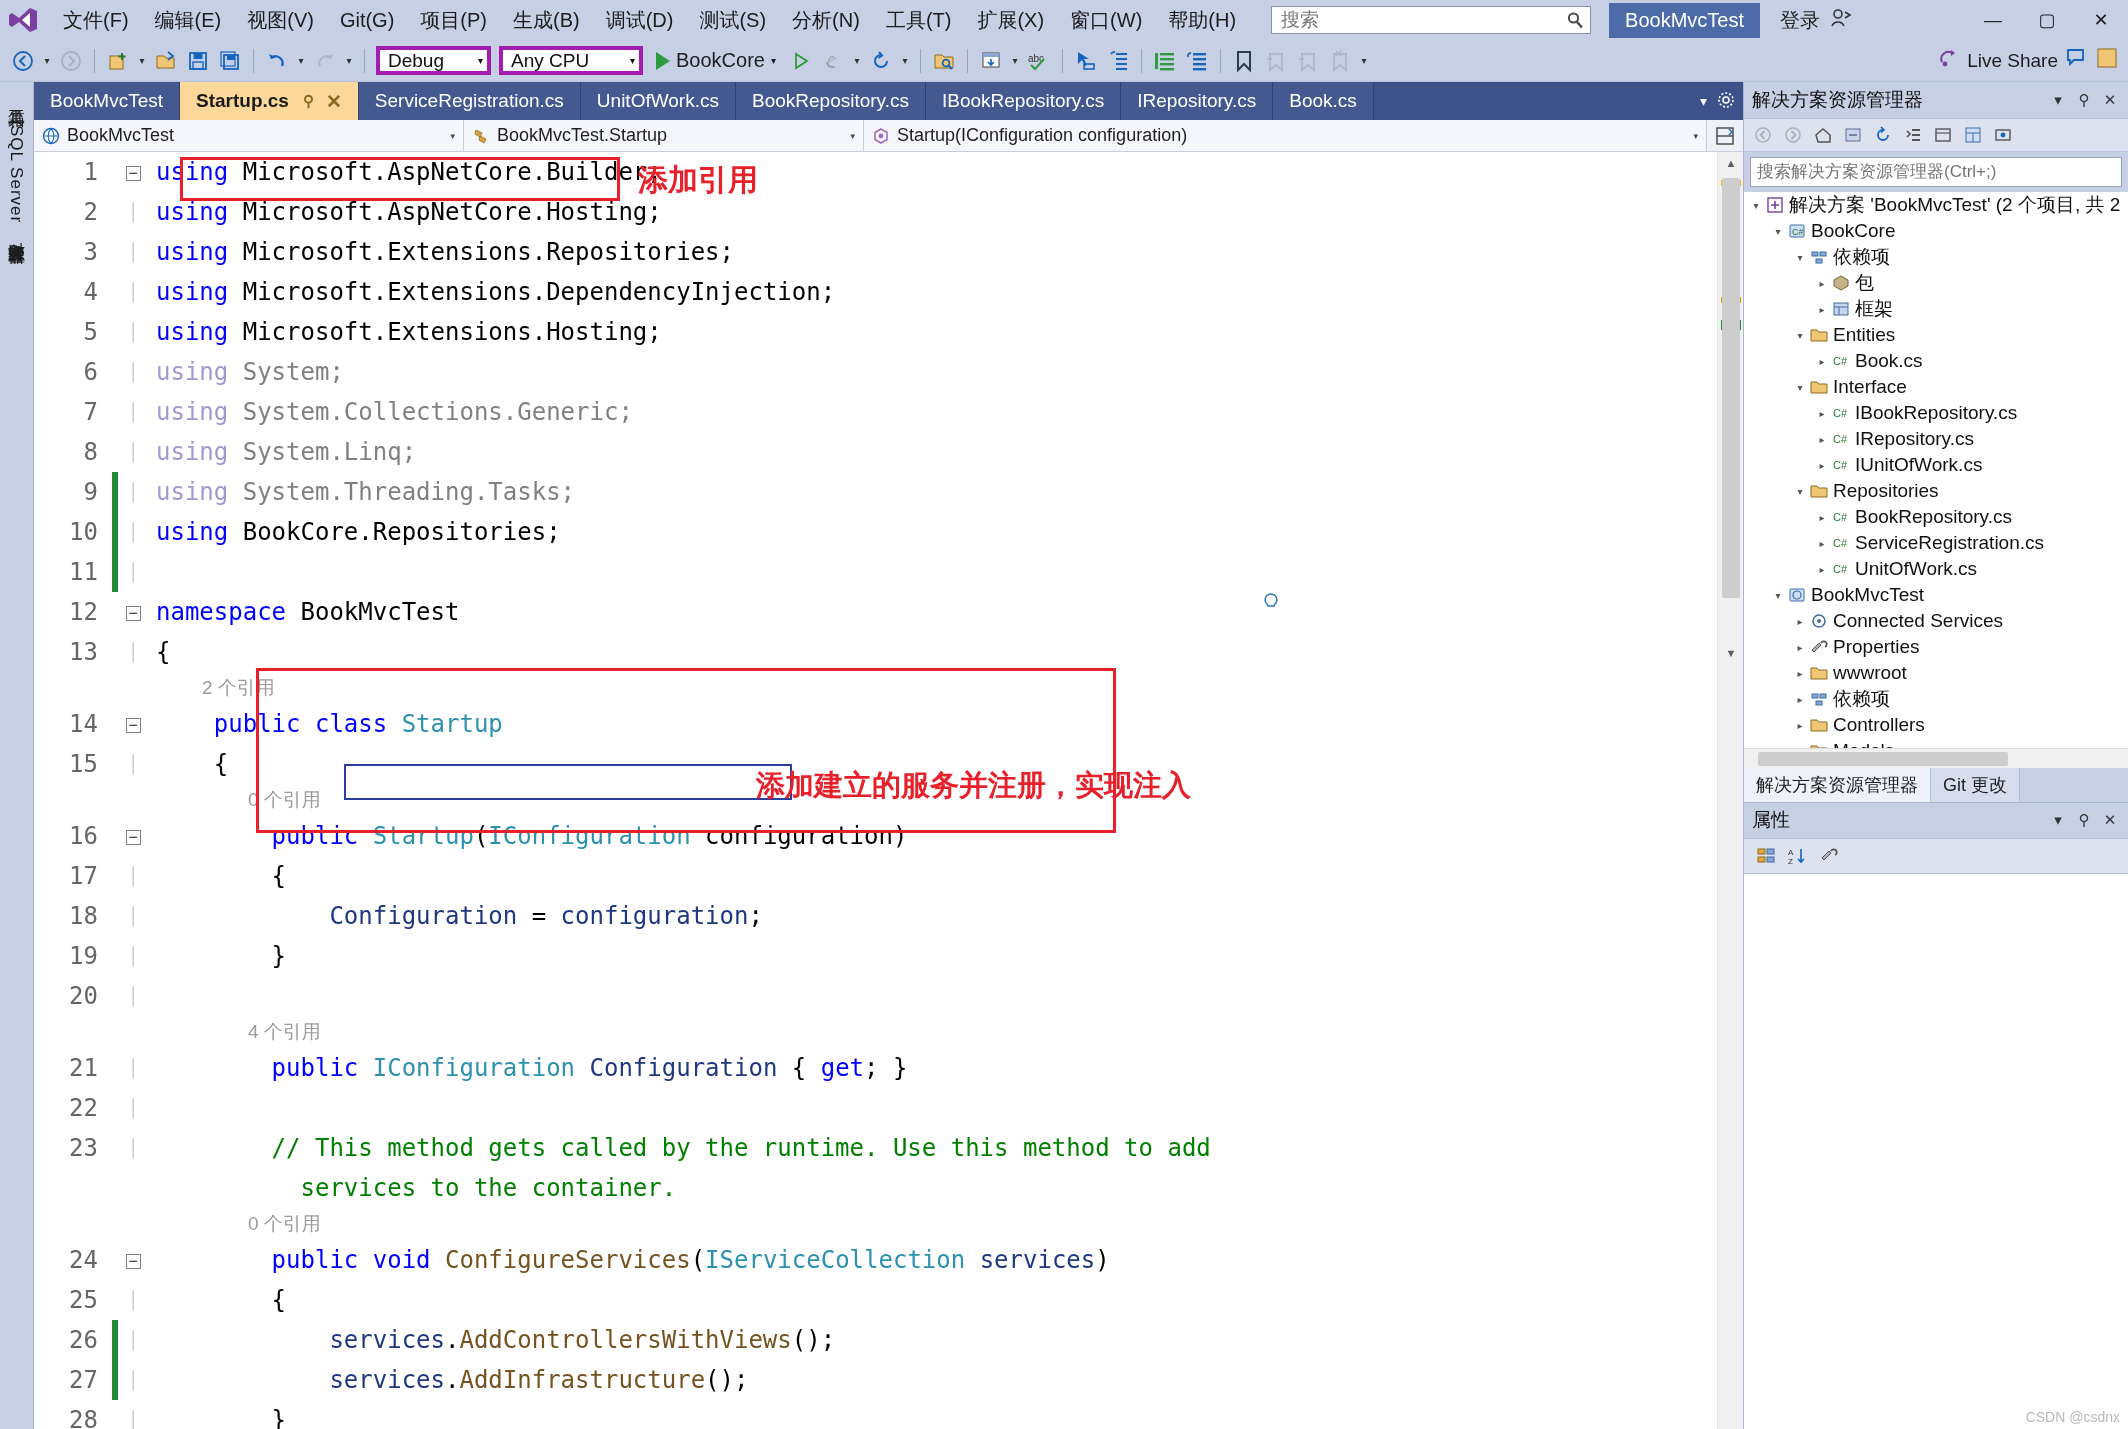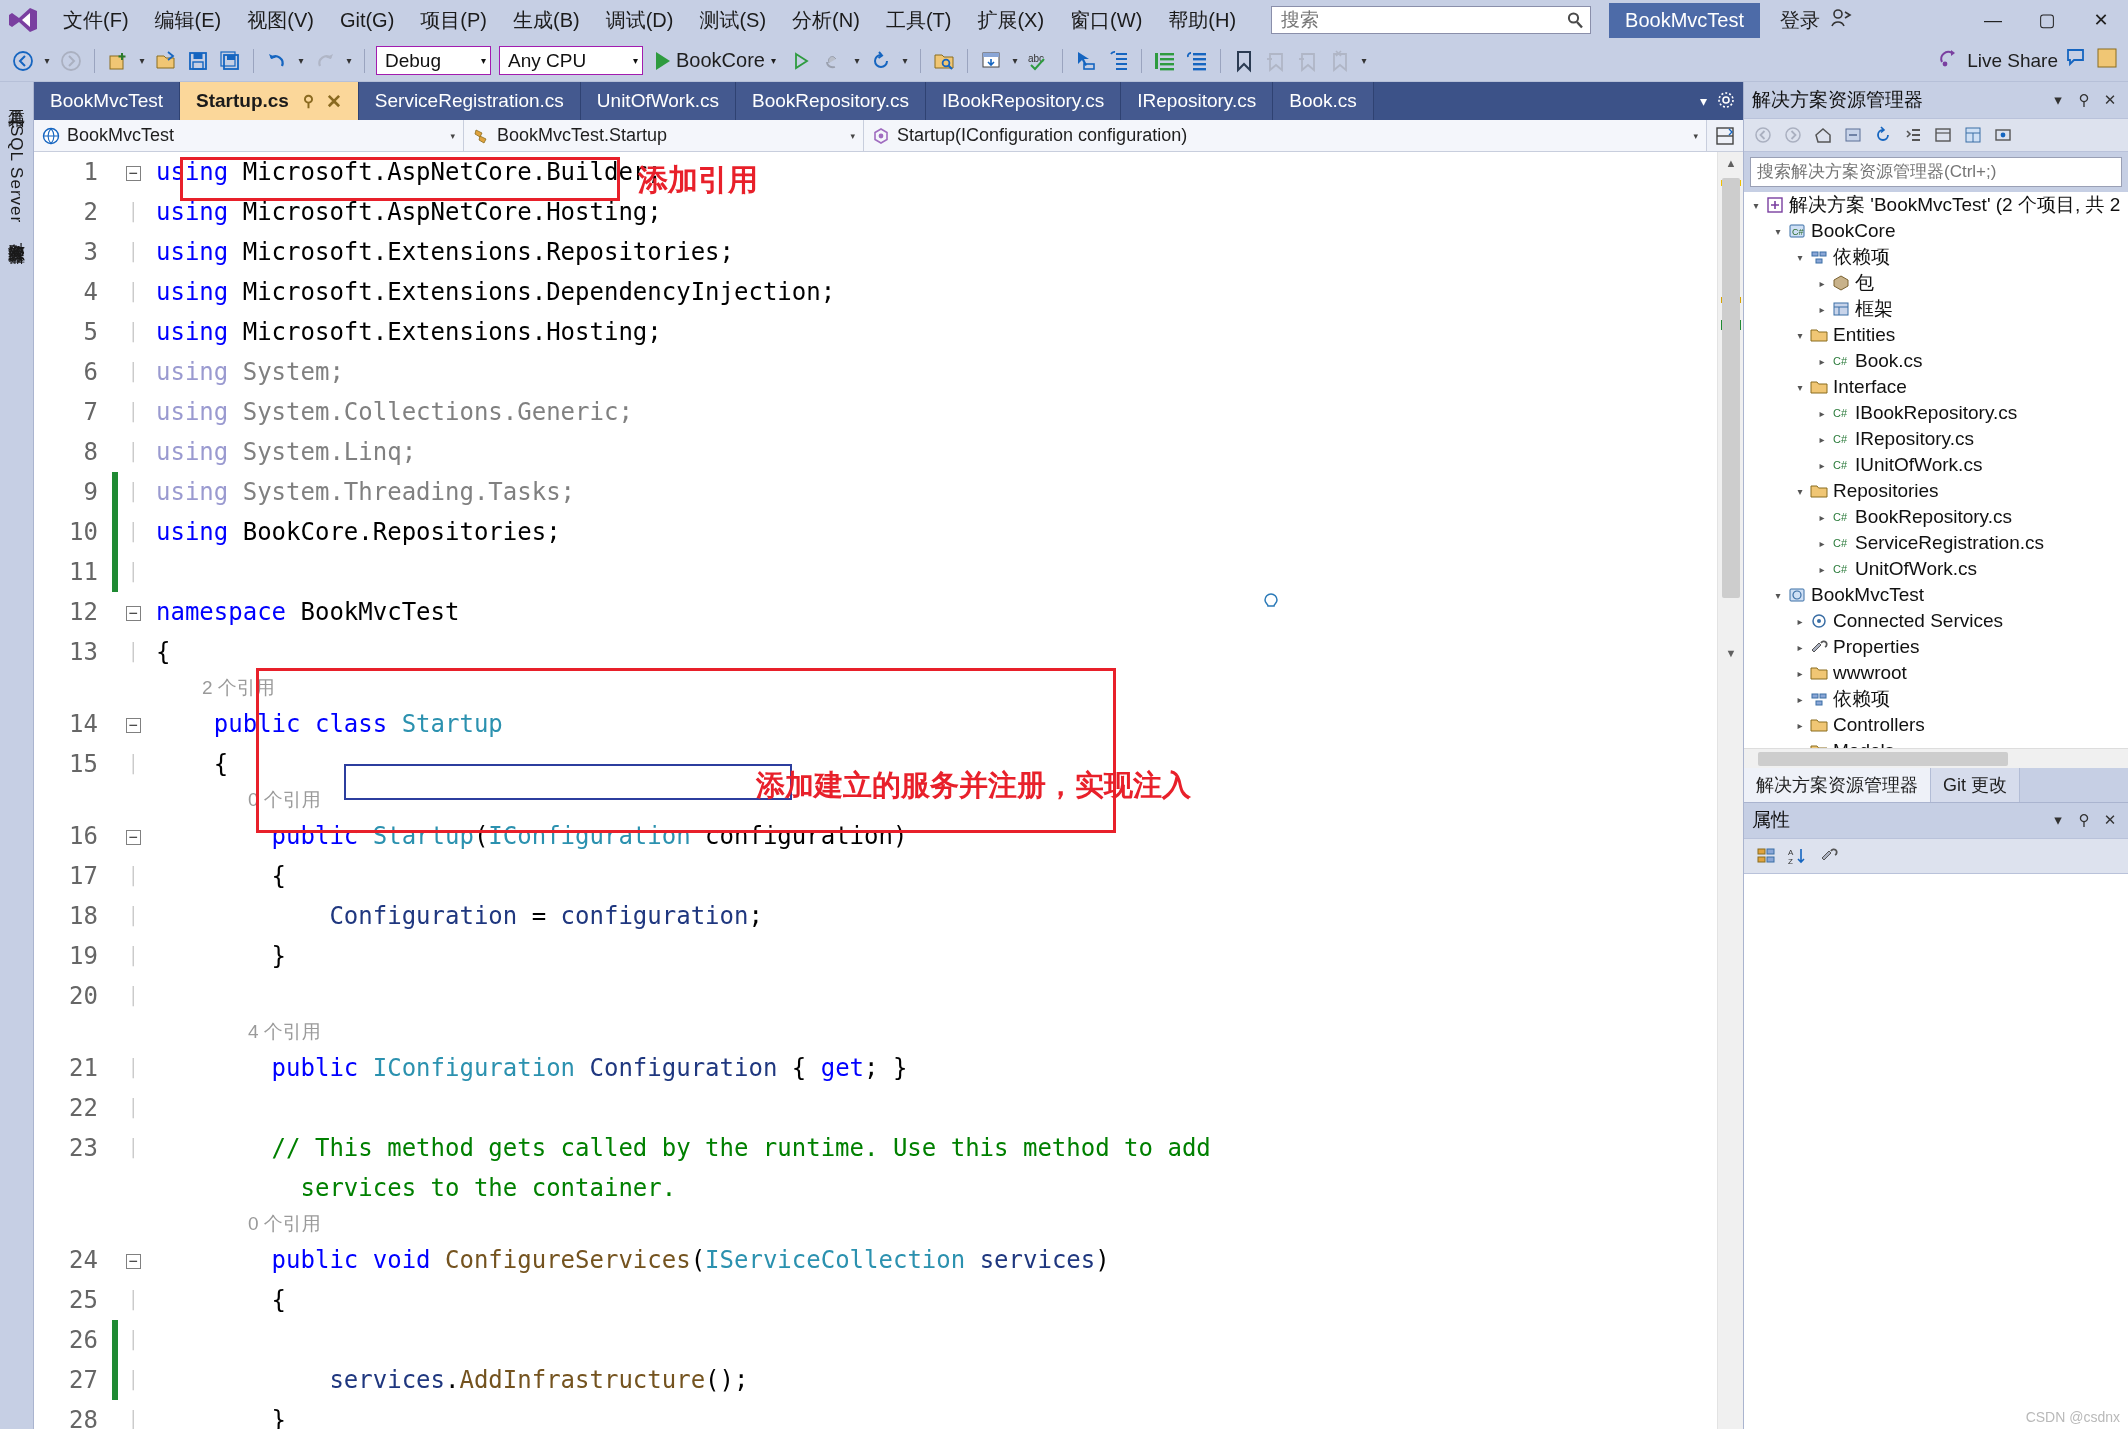--- a/index.html
+++ b/index.html
@@ -41,21 +41,21 @@
   
   .toolbar{
     height:42px; background:#c6cfe4; display:flex; align-items:center; gap:2px;
     padding-left:8px; flex:0 0 42px; border-bottom:1px solid #b6c0d8;
   }
   .tb{ width:30px;height:30px; display:flex;align-items:center;justify-content:center; cursor:default; }
   .tb svg{display:block;}
   .tbsep{ width:1px;height:24px;background:#9aa4bf;margin:0 6px; }
   .caret{ font-size:10px; color:#333; width:14px; text-align:center;}
   .combo{
-    height:29px; background:#fff; border:1px solid #a21caf; display:flex; align-items:center;
+    height:29px; background:#fff; border:4px solid #a21caf; display:flex; align-items:center;
     padding:0 4px 0 8px; font-size:19px; color:#111; margin:0 3px;
   }
   .combo .lbl{ flex:1; white-space:nowrap; }
   .combo .arrow{ font-size:10px; padding-left:12px;}
   .run{ display:flex;align-items:center;gap:6px;padding:0 8px; font-size:20px;}
   .run .tri{ width:0;height:0;border-left:14px solid #2e9b3f;border-top:9px solid transparent;border-bottom:9px solid transparent;}
   .liveshare{ margin-left:auto; display:flex;align-items:center;gap:8px; font-size:19px; padding-right:10px;}
 
   
   .mainrow{ flex:1; display:flex; min-height:0; }
@@ -557,21 +557,21 @@
             <div class="ln"><span class="num">19</span><span class="chgbar "></span><span class="glyph"><span style="color:#c8c8c8">│</span></span><span class="txt">        <span class="plain">}</span></span></div>
             <div class="ln"><span class="num">20</span><span class="chgbar "></span><span class="glyph"><span style="color:#c8c8c8">│</span></span><span class="txt"></span></div>
             <div class="ln reflinerow"><span class="num"></span><span class="chgbar"></span><span class="glyph"></span><span class="refs" style="padding-left:100px">4 个引用</span></div>
             <div class="ln"><span class="num">21</span><span class="chgbar "></span><span class="glyph"><span style="color:#c8c8c8">│</span></span><span class="txt">        <span class="kw">public</span> <span class="type">IConfiguration</span> <span class="ident">Configuration</span> <span class="plain">{</span> <span class="kw">get</span><span class="plain">; }</span></span></div>
             <div class="ln"><span class="num">22</span><span class="chgbar "></span><span class="glyph"><span style="color:#c8c8c8">│</span></span><span class="txt"></span></div>
             <div class="ln"><span class="num">23</span><span class="chgbar "></span><span class="glyph"><span style="color:#c8c8c8">│</span></span><span class="txt">        <span class="cmt">// This method gets called by the runtime. Use this method to add</span></span></div>
             <div class="ln"><span class="num"></span><span class="chgbar "></span><span class="glyph"></span><span class="txt">          <span class="cmt">services to the container.</span></span></div>
             <div class="ln reflinerow"><span class="num"></span><span class="chgbar"></span><span class="glyph"></span><span class="refs" style="padding-left:100px">0 个引用</span></div>
             <div class="ln"><span class="num">24</span><span class="chgbar "></span><span class="glyph"><span class="boxglyph">−</span></span><span class="txt">        <span class="kw">public</span> <span class="kw">void</span> <span class="meth">ConfigureServices</span><span class="plain">(</span><span class="type">IServiceCollection</span> <span class="ident">services</span><span class="plain">)</span></span></div>
             <div class="ln"><span class="num">25</span><span class="chgbar "></span><span class="glyph"><span style="color:#c8c8c8">│</span></span><span class="txt">        <span class="plain">{</span></span></div>
-            <div class="ln"><span class="num">26</span><span class="chgbar green"></span><span class="glyph"><span style="color:#c8c8c8">│</span></span></div>
+            <div class="ln"><span class="num">26</span><span class="chgbar green"></span><span class="glyph"><span style="color:#c8c8c8">│</span></span><span class="txt">            <span class="ident">services</span><span class="plain">.</span><span class="meth">AddControllersWithViews</span><span class="plain">();</span></span></div>
             <div class="ln"><span class="num">27</span><span class="chgbar green"></span><span class="glyph"><span style="color:#c8c8c8">│</span></span><span class="txt">            <span class="ident">services</span><span class="plain">.</span><span class="meth">AddInfrastructure</span><span class="plain">();</span></span></div>
             <div class="ln"><span class="num">28</span><span class="chgbar "></span><span class="glyph"><span style="color:#c8c8c8">│</span></span><span class="txt">        <span class="plain">}</span></span></div>
           </div>
 
         <div class="annot redbox" style="left:146px; top:5px; width:440px; height:44px;"></div>
         <div class="annot redtext" style="left:604px; top:8px; font-size:30px;">
           <span>添加引用</span>
         </div>
 
         <div class="annot redbox" style="left:222px; top:516px; width:860px; height:165px;"></div>

